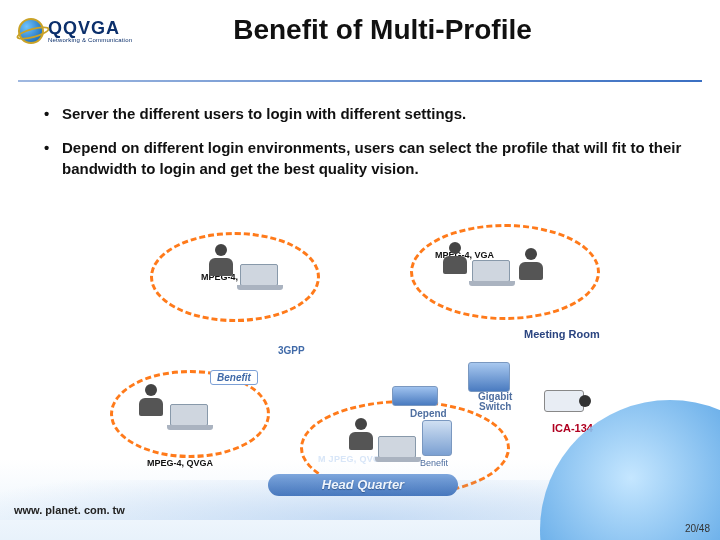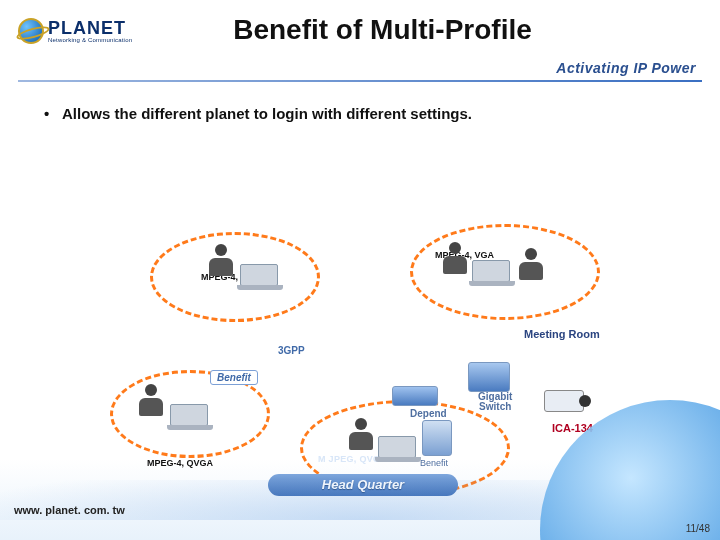--- a/index.html
+++ b/index.html
@@ -250,31 +250,31 @@
 </head>
 <body>
 
 <div class="slide">
 
   <div class="logo">
     <div class="logo-globe">
       <div class="logo-ring"></div>
     </div>
     <div class="logo-text">
-      <span class="brand">PLANET</span>
+      <span class="brand">QQVGA</span>
       <span class="tag">Networking &amp; Communication</span>
     </div>
   </div>
 
   <div class="title">Benefit of Multi-Profile</div>
-  <div class="activating">Activating IP Power</div>
   <div class="hr"></div>
 
   <ul class="bullets">
-    <li>Allows the different planet to login with different settings.</li>
+    <li>Server the different users to login with different settings.</li>
+    <li>Depend on different login environments, users can select the profile that will fit to their bandwidth to login and get the best quality vision.</li>
   </ul>
 
   <div class="diagram">
 
     <div class="dashed oval1"></div>
     <div class="dashed oval2"></div>
     <div class="dashed oval3"></div>
     <div class="dashed oval4"></div>
 
     <div class="smalllabel lbl1">MPEG-4, QQVGA</div>
@@ -320,15 +320,15 @@
     <div class="box server srv"></div>
     <div class="cam cam1"></div>
 
     <div class="hq">Head Quarter</div>
   </div>
 
   <div class="swoosh"></div>
   <div class="corner"></div>
 
   <div class="footer-url">www. planet. com. tw</div>
-  <div class="pagenum">11/48</div>
+  <div class="pagenum">20/48</div>
 
 </div>
 
 </body></html>

